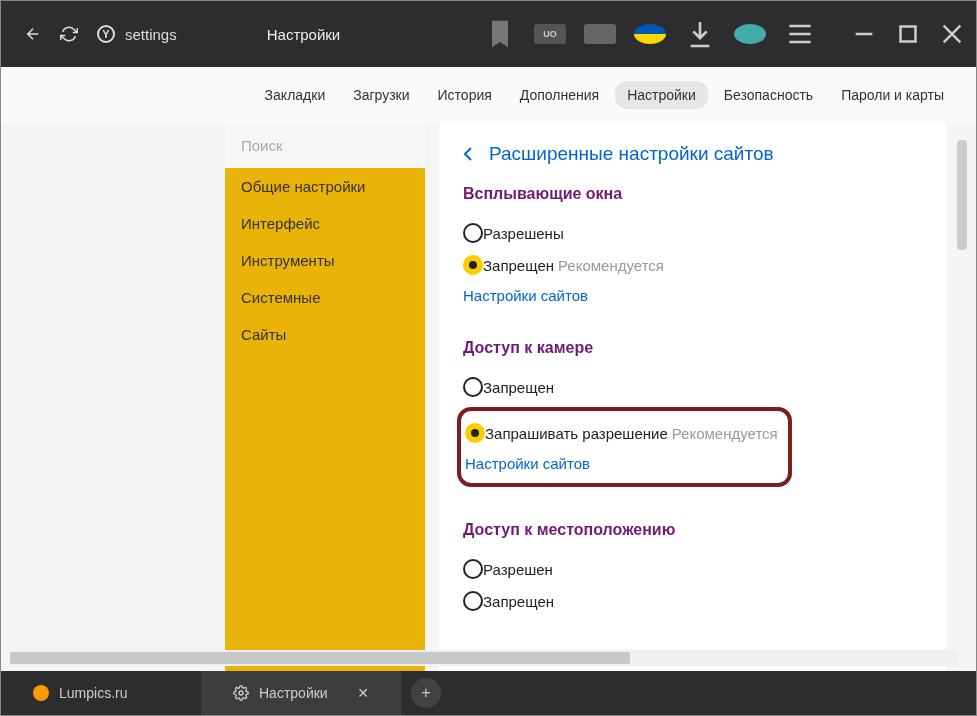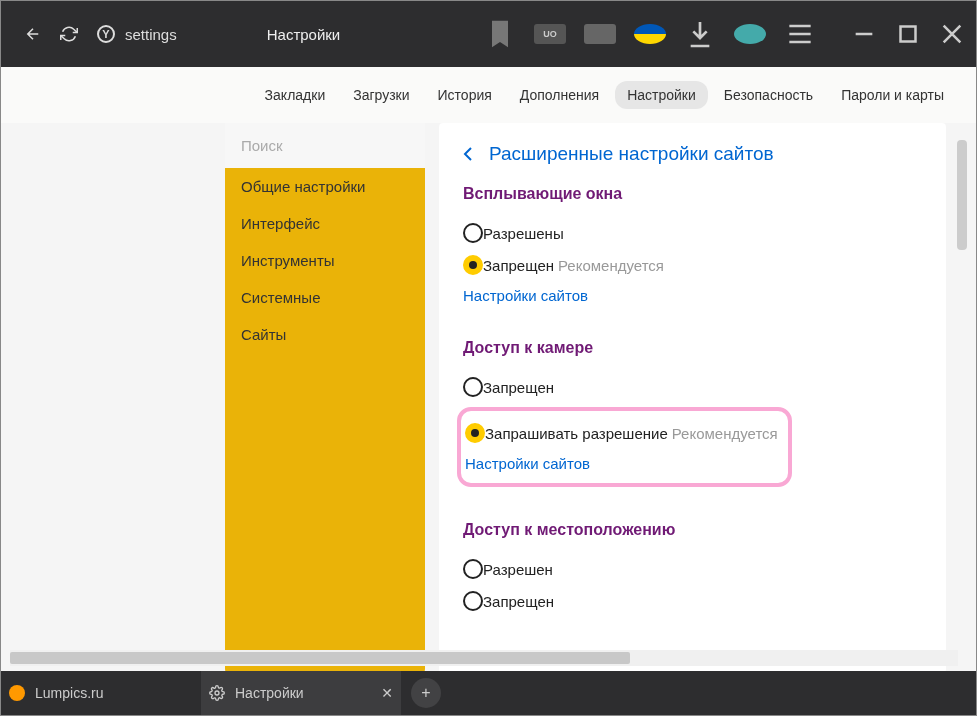--- a/index.html
+++ b/index.html
@@ -32,28 +32,28 @@
 .section { margin-bottom: 34px; }
 .section-title { font-size: 16px; font-weight: bold; color: #701a75; margin-bottom: 14px; }
 .radio-row { display: flex; align-items: center; padding: 6px 0; cursor: pointer; }
 .radio { width: 20px; height: 20px; border: 2.5px solid #222; border-radius: 50%; display: flex; align-items: center; justify-content: center; flex-shrink: 0; }
 .radio.selected { border-color: #ffcc00; background: #ffcc00; }
 .radio.selected::after { content: ''; width: 8px; height: 8px; border-radius: 50%; background: #222; }
 .radio-label { font-size: 15px; color: #222; }
 .radio-hint { font-size: 15px; color: #999; margin-left: 4px; }
 .site-link { color: #0066d1; font-size: 15px; cursor: pointer; margin-top: 6px; display: inline-block; }
 
-.highlight-box { border: 4px solid #f9a8d4; border-radius: 14px; padding: 6px 10px 10px 4px; margin-top: 4px; margin-left: -6px; display: inline-block; }
+.highlight-box { border: 4px solid #7f1d1d; border-radius: 14px; padding: 6px 10px 10px 4px; margin-top: 4px; margin-left: -6px; display: inline-block; }
 
 .vscroll { position: absolute; right: 10px; top: 140px; width: 10px; height: 110px; background: #ccc; border-radius: 4px; }
 .hscroll { position: absolute; bottom: 50px; left: 10px; width: 948px; height: 16px; background: #f0f0f0; }
 .hscroll::after { content: ''; position: absolute; left: 0; top: 2px; width: 620px; height: 12px; background: #c8c8c8; border-radius: 2px; }
 
 .bottom-tabs { position: absolute; bottom: 1px; left: 1px; right: 1px; height: 44px; background: #2d2d2f; display: flex; align-items: center; }
-.btab { height: 44px; display: flex; align-items: center; padding: 0 8px; gap: 10px; font-size: 14px; color: #ccc; cursor: pointer; min-width: 200px; position: relative; }
+.btab { height: 44px; display: flex; align-items: center; padding: 0 32px; gap: 10px; font-size: 14px; color: #ccc; cursor: pointer; min-width: 200px; position: relative; }
 .btab.active { background: #3d3d3f; }
 .btab .close { margin-left: auto; }
 .lumpics-icon { width: 16px; height: 16px; border-radius: 50%; background: #ff9900; }
 .gear-icon { width: 16px; height: 16px; }
 .newtab { width: 30px; height: 30px; border-radius: 50%; background: #424244; display: flex; align-items: center; justify-content: center; margin-left: 10px; cursor: pointer; color: #ccc; }
 </style>
 </head>
 <body>
 
 <div class="titlebar">

